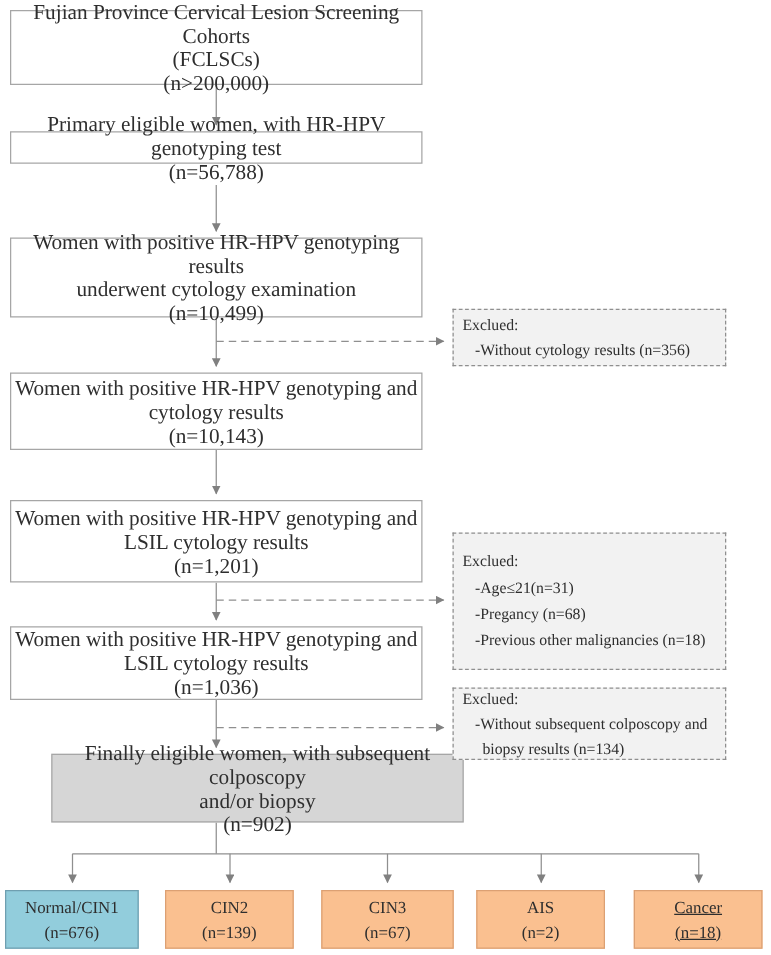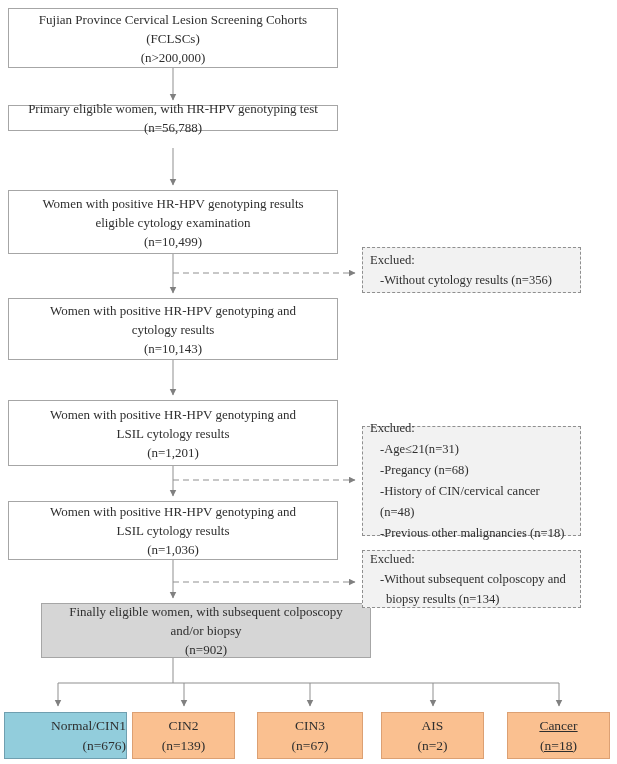--- a/index.html
+++ b/index.html
@@ -6,21 +6,21 @@
   #canvas{
     position:relative;width:617px;height:764px;background:#ffffff;
     font-family:"Liberation Serif","DejaVu Serif",serif;
     color:#2e2e2e;overflow:hidden;
   }
   #connectors{position:absolute;left:0;top:0;width:617px;height:764px;pointer-events:none;}
   .flow-box{
     position:absolute;left:8px;width:330px;
     background:#ffffff;border:1px solid #a6a6a6;
     display:flex;flex-direction:column;justify-content:center;align-items:center;
-    text-align:center;font-size:13px;line-height:19px;box-sizing:border-box;
+    text-align:center;font-size:17px;line-height:19px;box-sizing:border-box;
   }
   .flow-box.final{background:#d6d6d6;margin-left:33px;}
   .excl-box{
     position:absolute;left:362px;width:219px;
     background:#f2f2f2;border:1px dashed #8f8f8f;
     display:flex;flex-direction:column;justify-content:center;
     font-size:12.6px;line-height:20px;box-sizing:border-box;
     padding:2px 4px 2px 7px;text-align:left;
   }
   .excl-item{padding-left:10px;}
@@ -72,21 +72,21 @@
     <span class="line">(n&gt;200,000)</span>
   </div>
 
   <div class="flow-box" style="top:105px;height:26px;">
     <span class="line">Primary eligible women, with HR-HPV genotyping test</span>
     <span class="line">(n=56,788)</span>
   </div>
 
   <div class="flow-box" style="top:190px;height:64px;">
     <span class="line">Women with positive HR-HPV genotyping results</span>
-    <span class="line">eligible cytology examination</span>
+    <span class="line">underwent cytology examination</span>
     <span class="line">(n=10,499)</span>
   </div>
 
   <div class="flow-box" style="top:298px;height:62px;">
     <span class="line">Women with positive HR-HPV genotyping and</span>
     <span class="line">cytology results</span>
     <span class="line">(n=10,143)</span>
   </div>
 
   <div class="flow-box" style="top:400px;height:66px;">
@@ -109,31 +109,30 @@
 
   <div class="excl-box" style="top:247px;height:46px;">
     <span class="line">Exclued:</span>
     <span class="line excl-item">-Without cytology results (n=356)</span>
   </div>
 
   <div class="excl-box" style="top:426px;height:110px;line-height:21px;">
     <span class="line">Exclued:</span>
     <span class="line excl-item">-Age≤21(n=31)</span>
     <span class="line excl-item">-Pregancy (n=68)</span>
-    <span class="line excl-item">-History of CIN/cervical cancer (n=48)</span>
     <span class="line excl-item">-Previous other malignancies (n=18)</span>
   </div>
 
   <div class="excl-box" style="top:550px;height:58px;">
     <span class="line">Exclued:</span>
     <span class="line excl-item">-Without subsequent colposcopy and</span>
     <span class="line excl-item wrap2">biopsy results (n=134)</span>
   </div>
 
-  <div class="outcome-box blue" style="left: 4px; width: 123px; background: rgb(146, 205, 220); align-items: flex-end;">
+  <div class="outcome-box blue" style="left: 4px; width: 107px; background: rgb(146, 205, 220);">
     <span class="line">Normal/CIN1</span>
     <span class="line">(n=676)</span>
   </div>
   <div class="outcome-box orange" style="left: 132px; width: 103px; background: rgb(250, 192, 144);">
     <span class="line">CIN2</span>
     <span class="line">(n=139)</span>
   </div>
   <div class="outcome-box orange" style="left: 257px; width: 106px; background: rgb(250, 192, 144);">
     <span class="line">CIN3</span>
     <span class="line">(n=67)</span>

